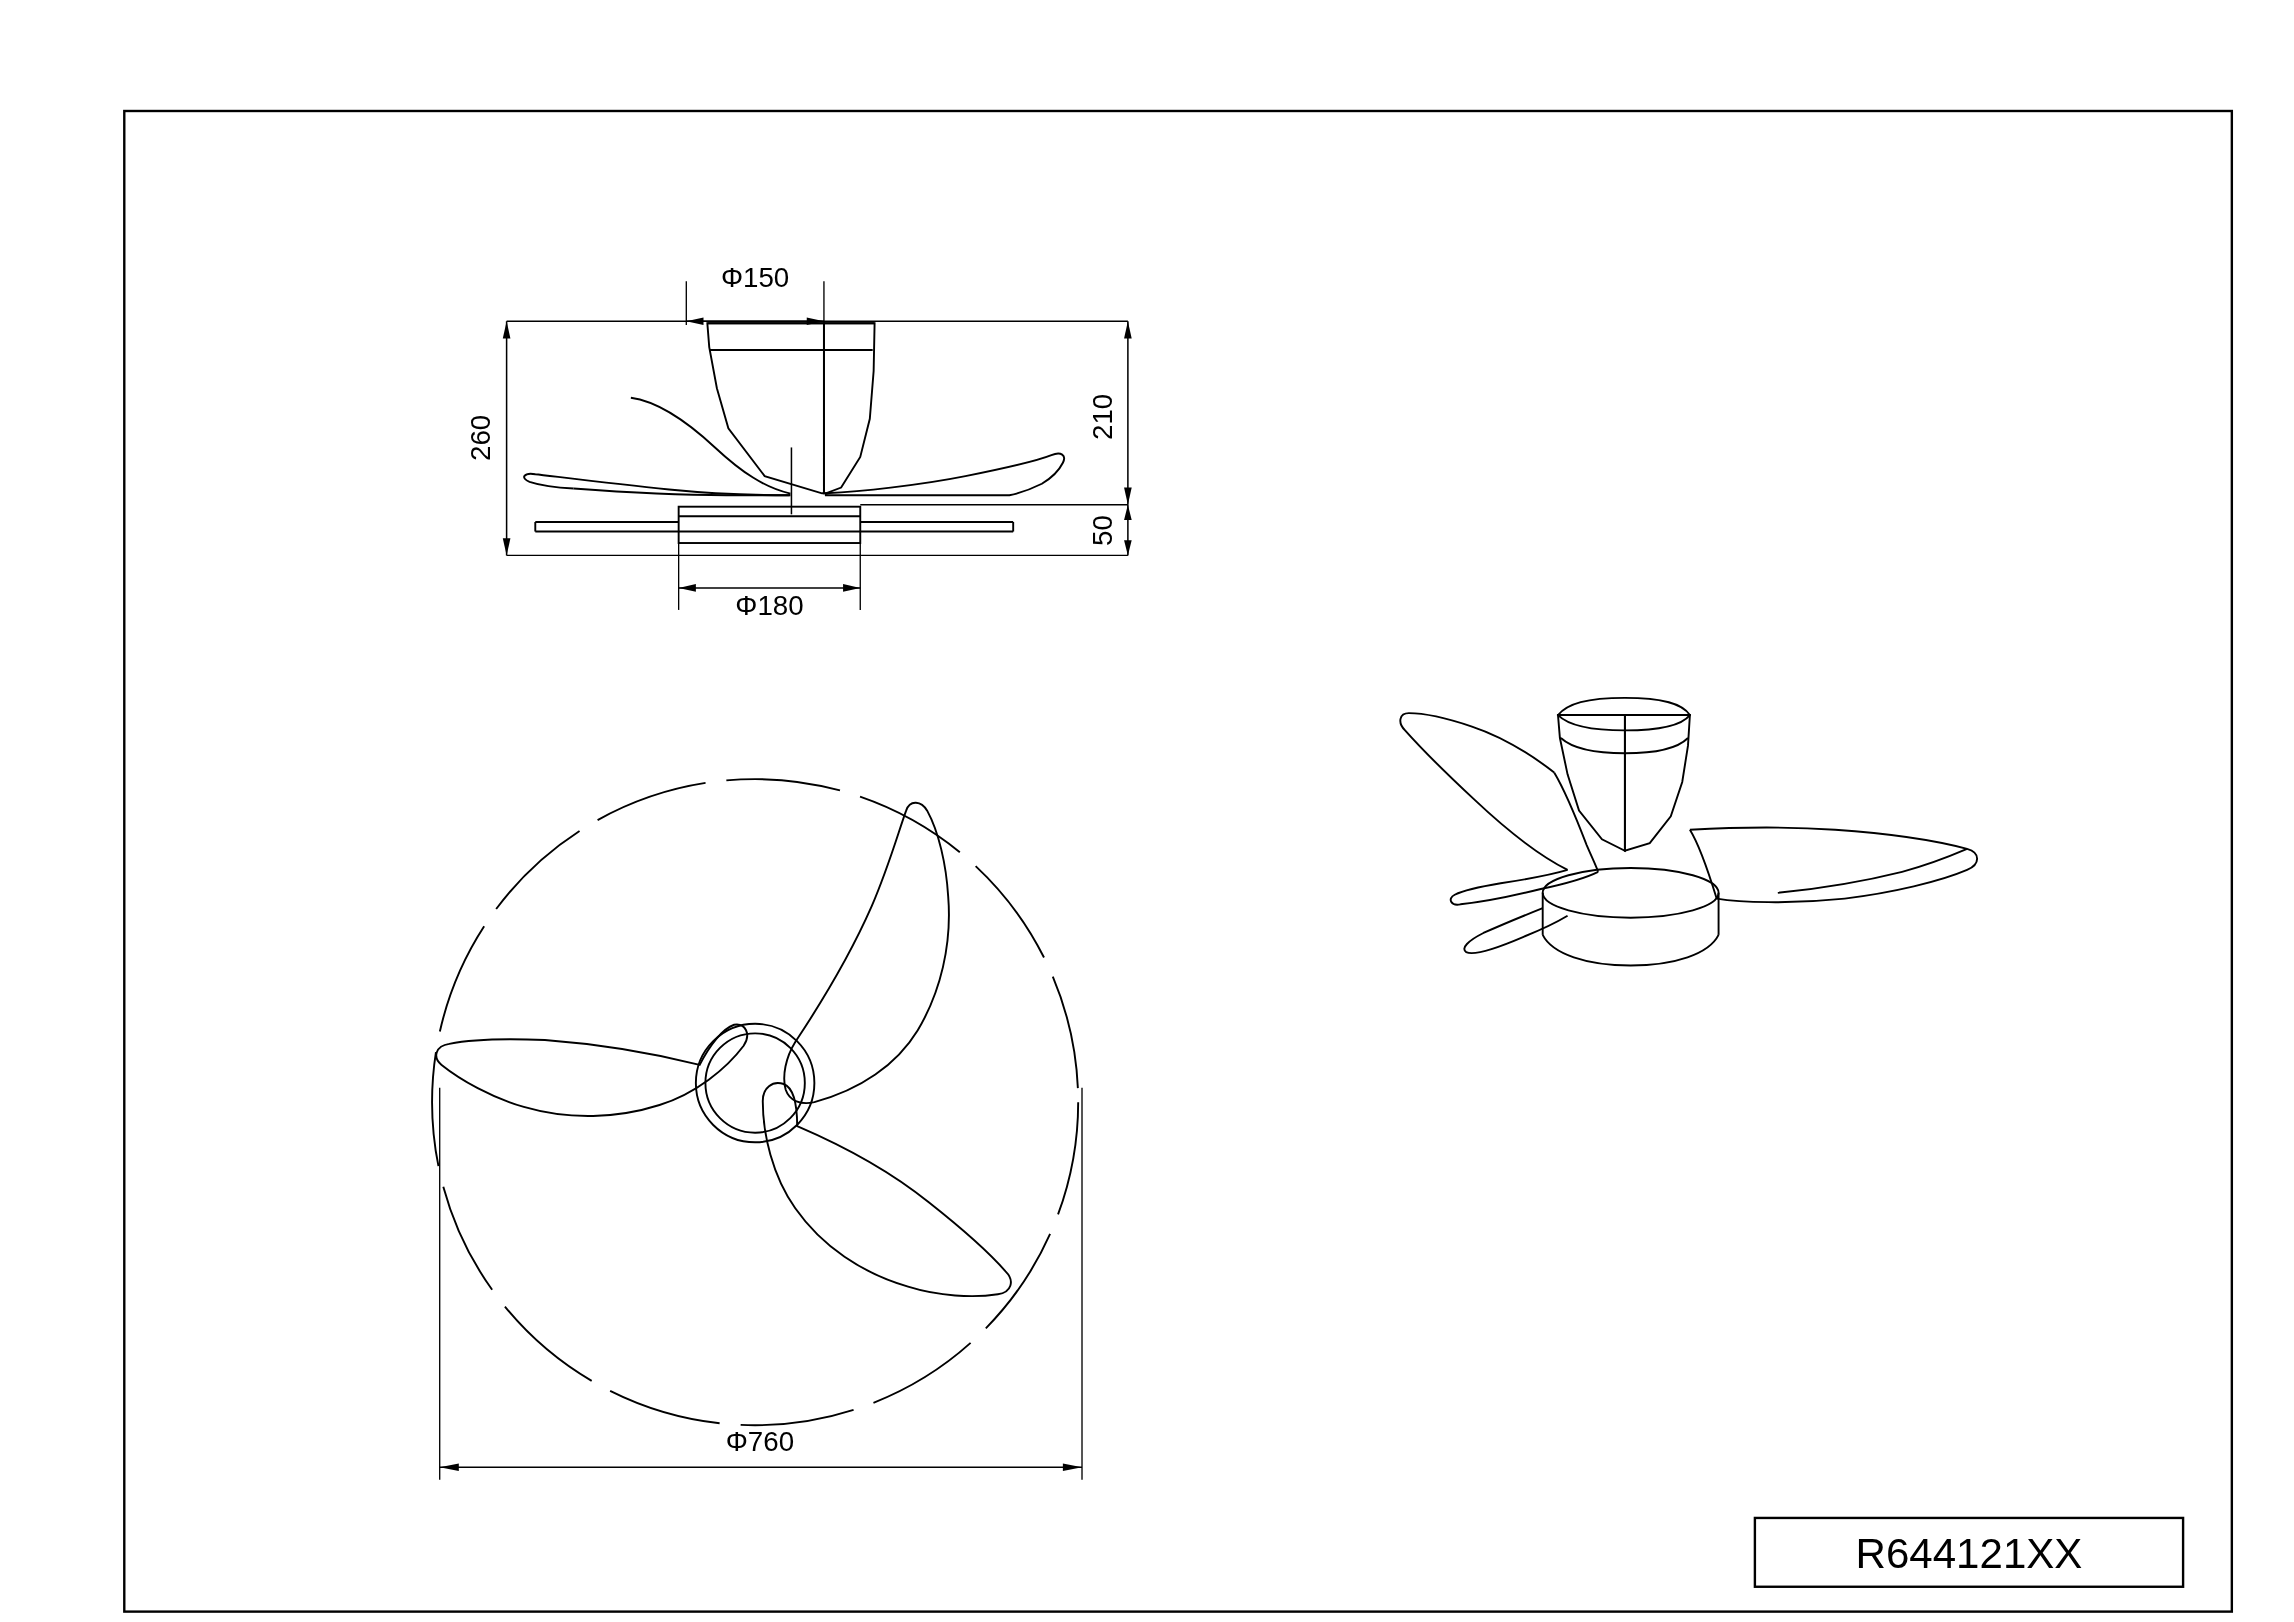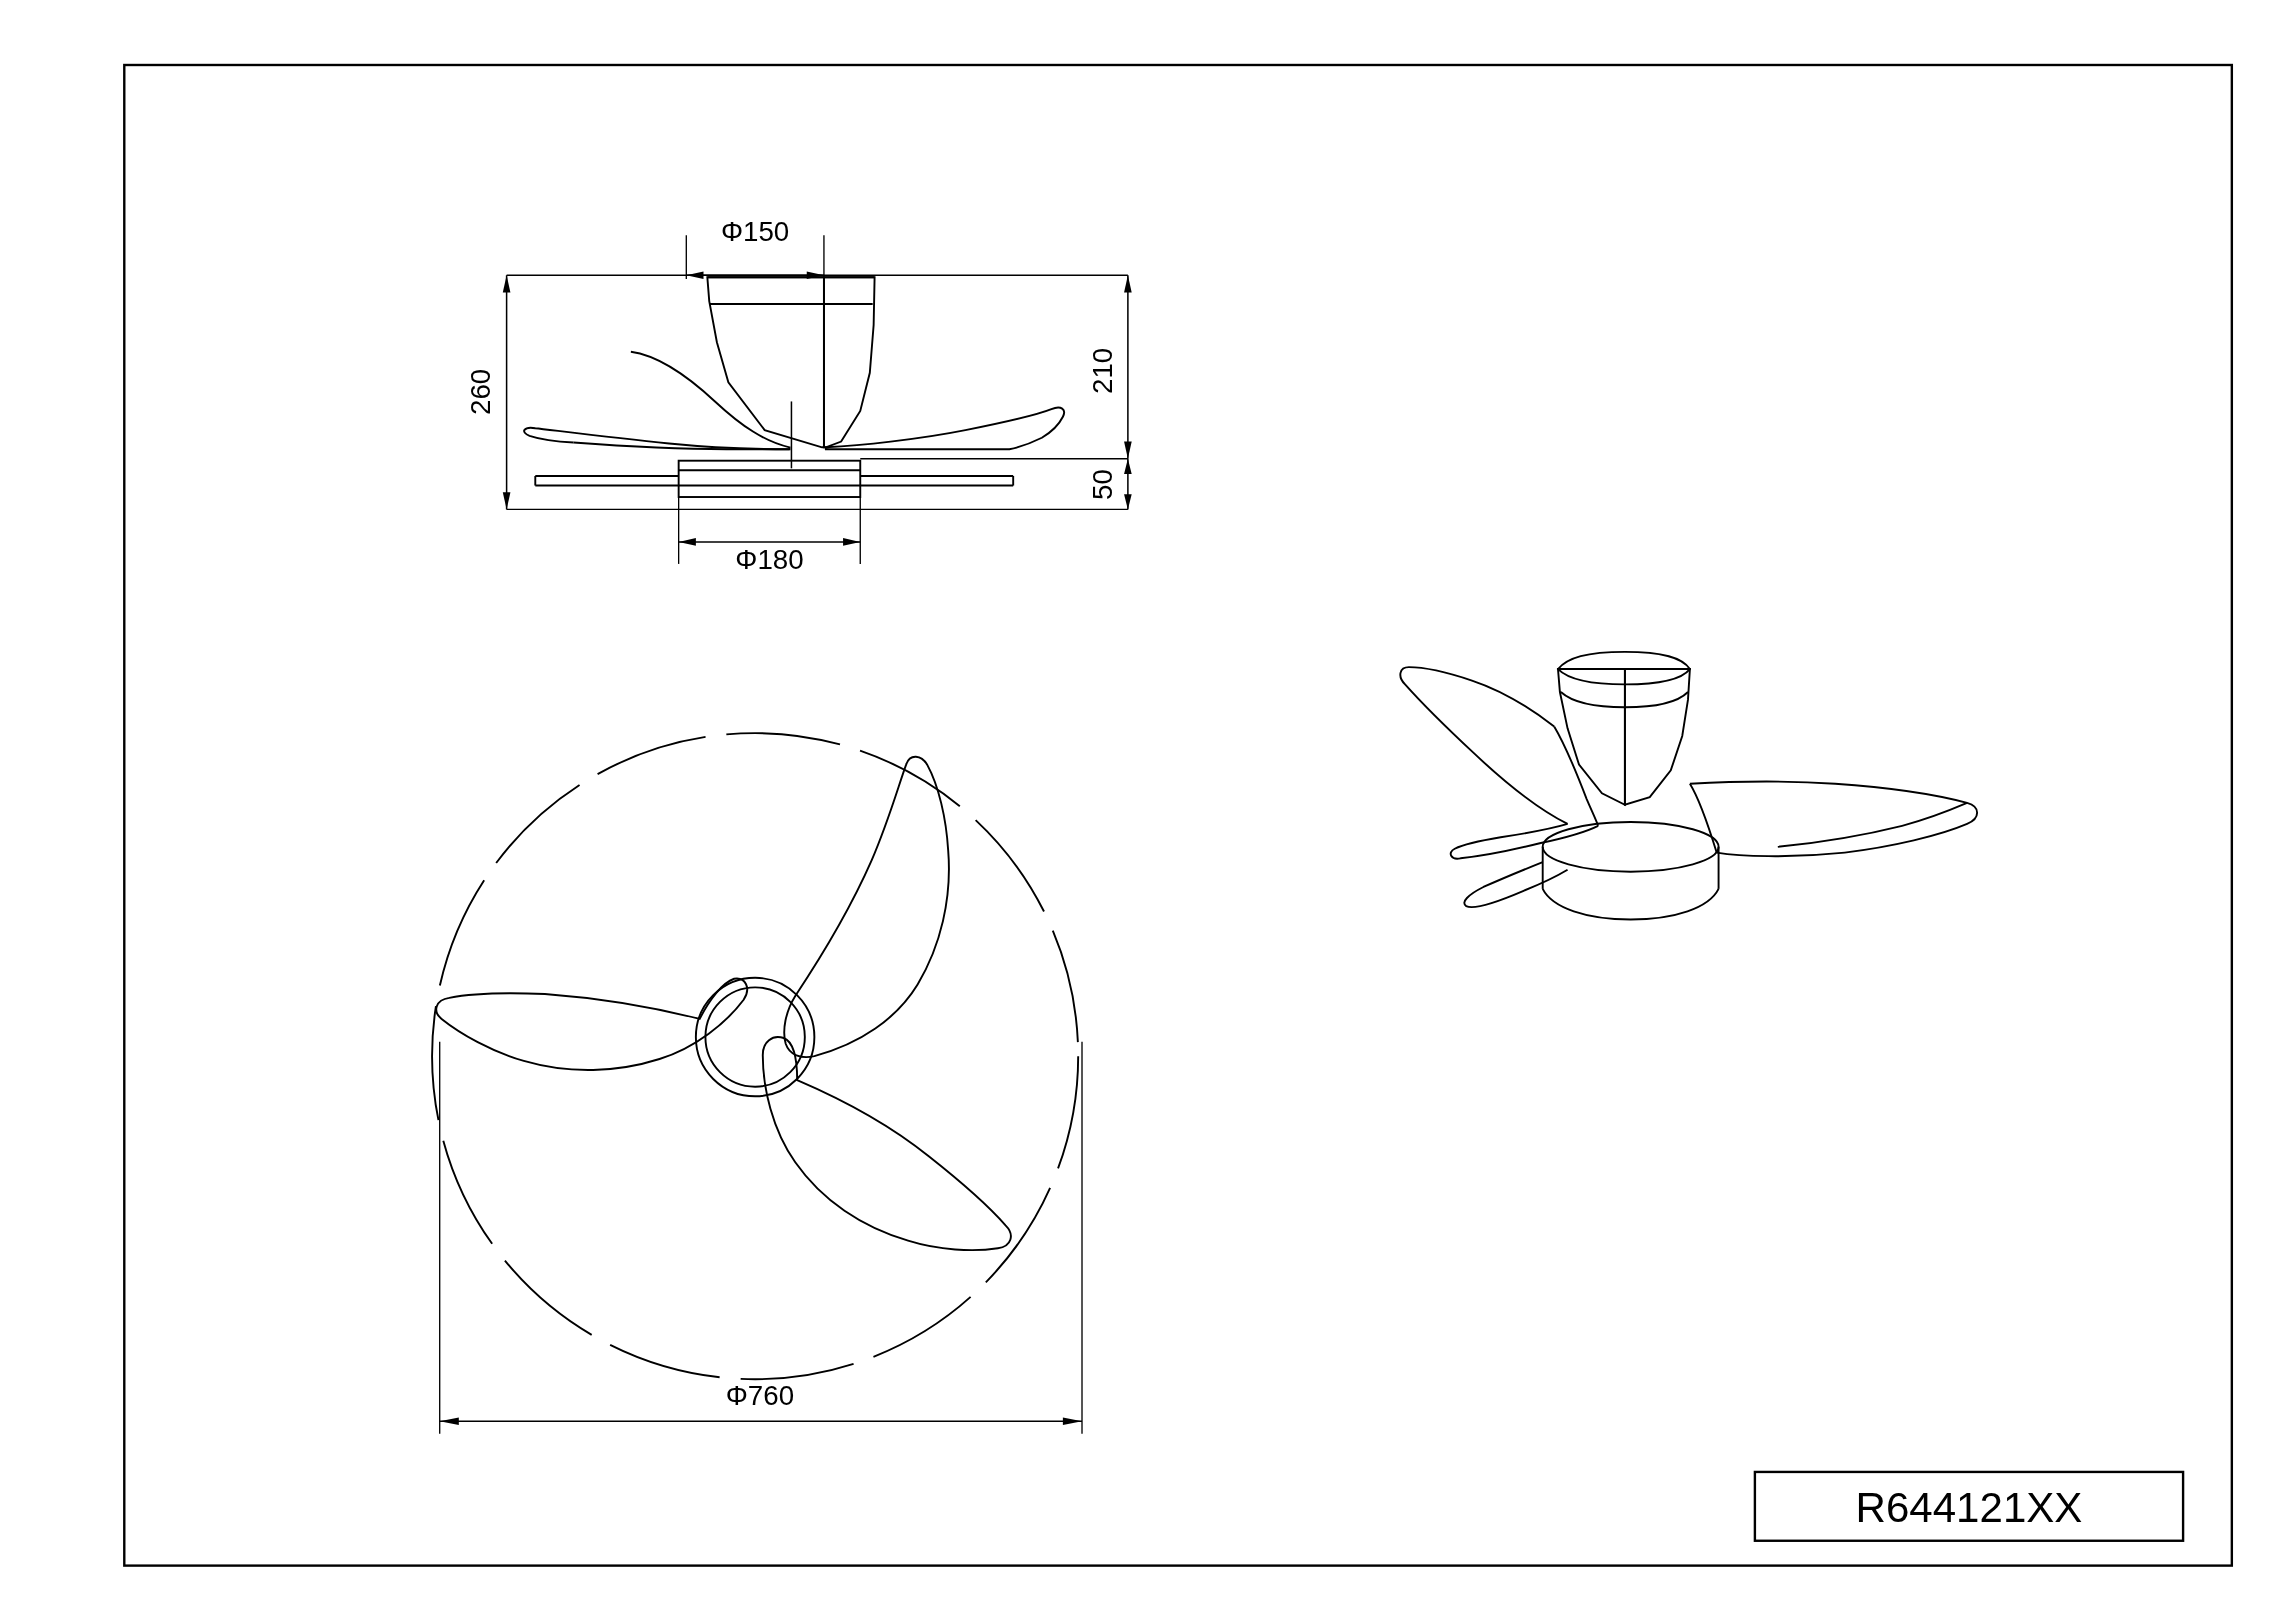--- a/index.html
+++ b/index.html
@@ -11,20 +11,21 @@
     width: 2294px;
     height: 1622px;
     font-family: "Liberation Sans", sans-serif;
     overflow: hidden;
   }
   #sheet {
     position: relative;
     width: 2294px;
     height: 1402px;
     background: #ffffff;
+    margin-top: 46px;
   }
   svg#drawing {
     position: absolute;
     left: 0;
     top: 0;
     width: 2294px;
     height: 1622px;
   }
   .dim-text {
     font-family: "Liberation Sans", sans-serif;

